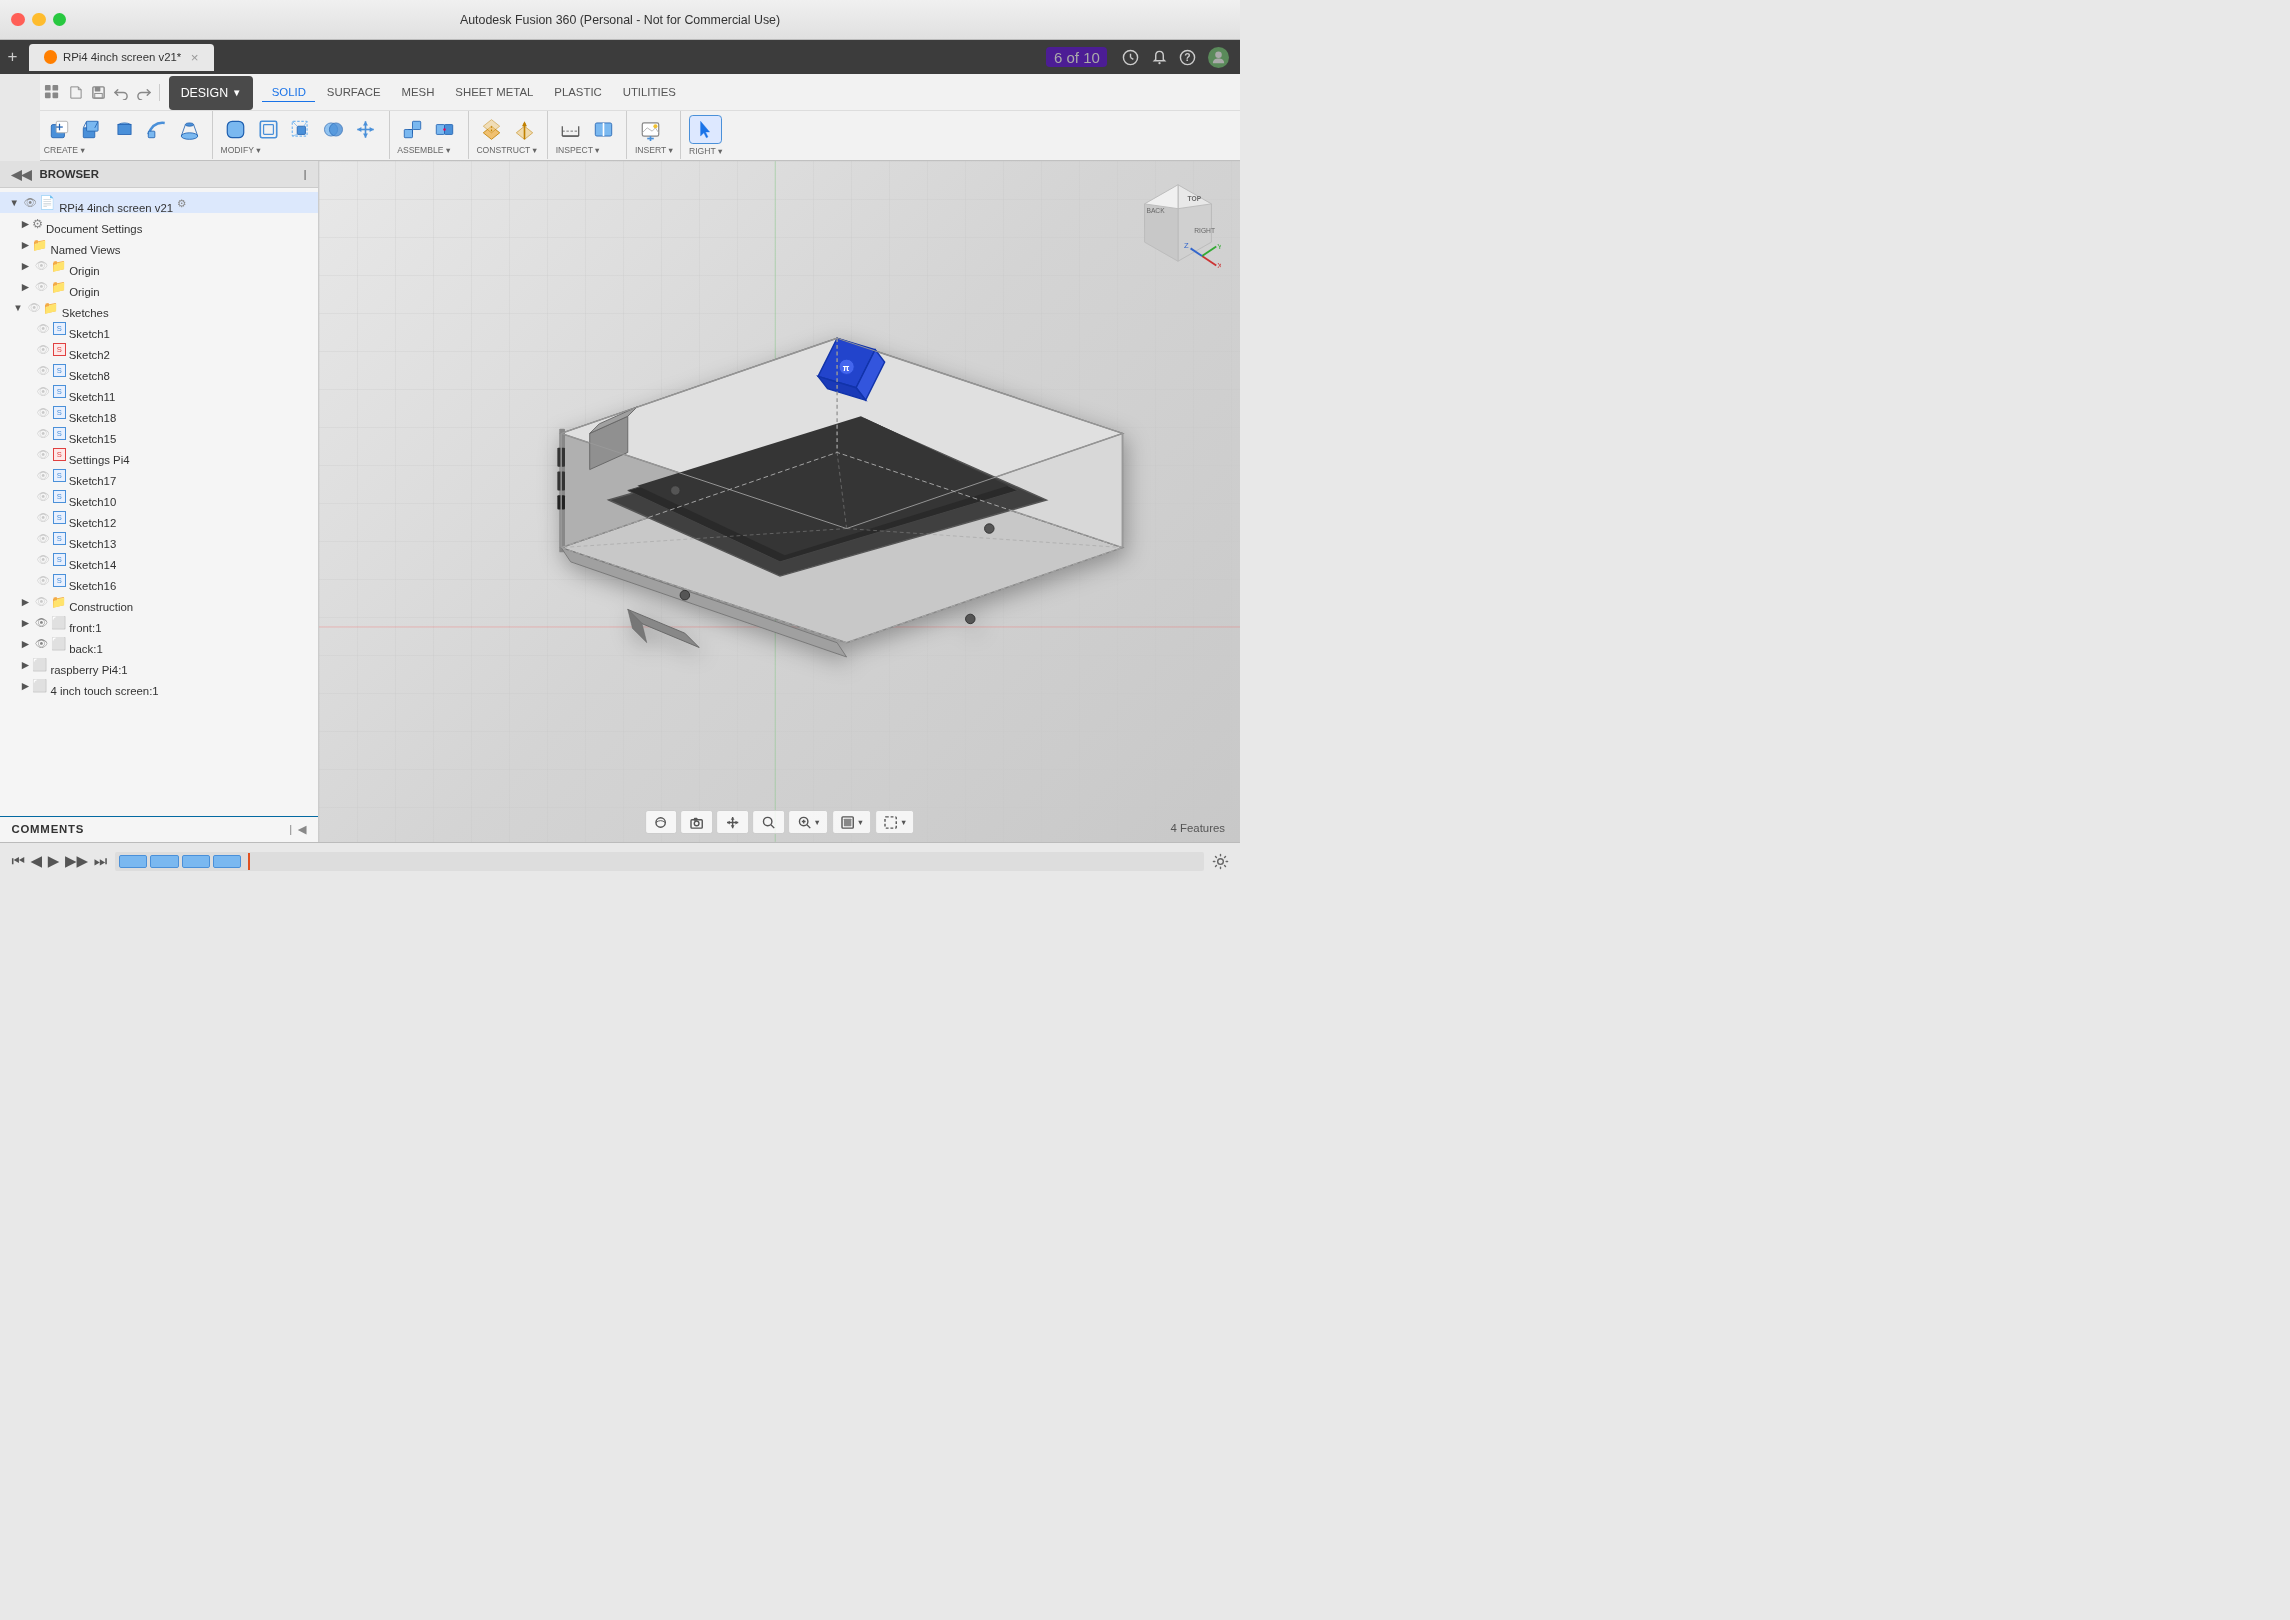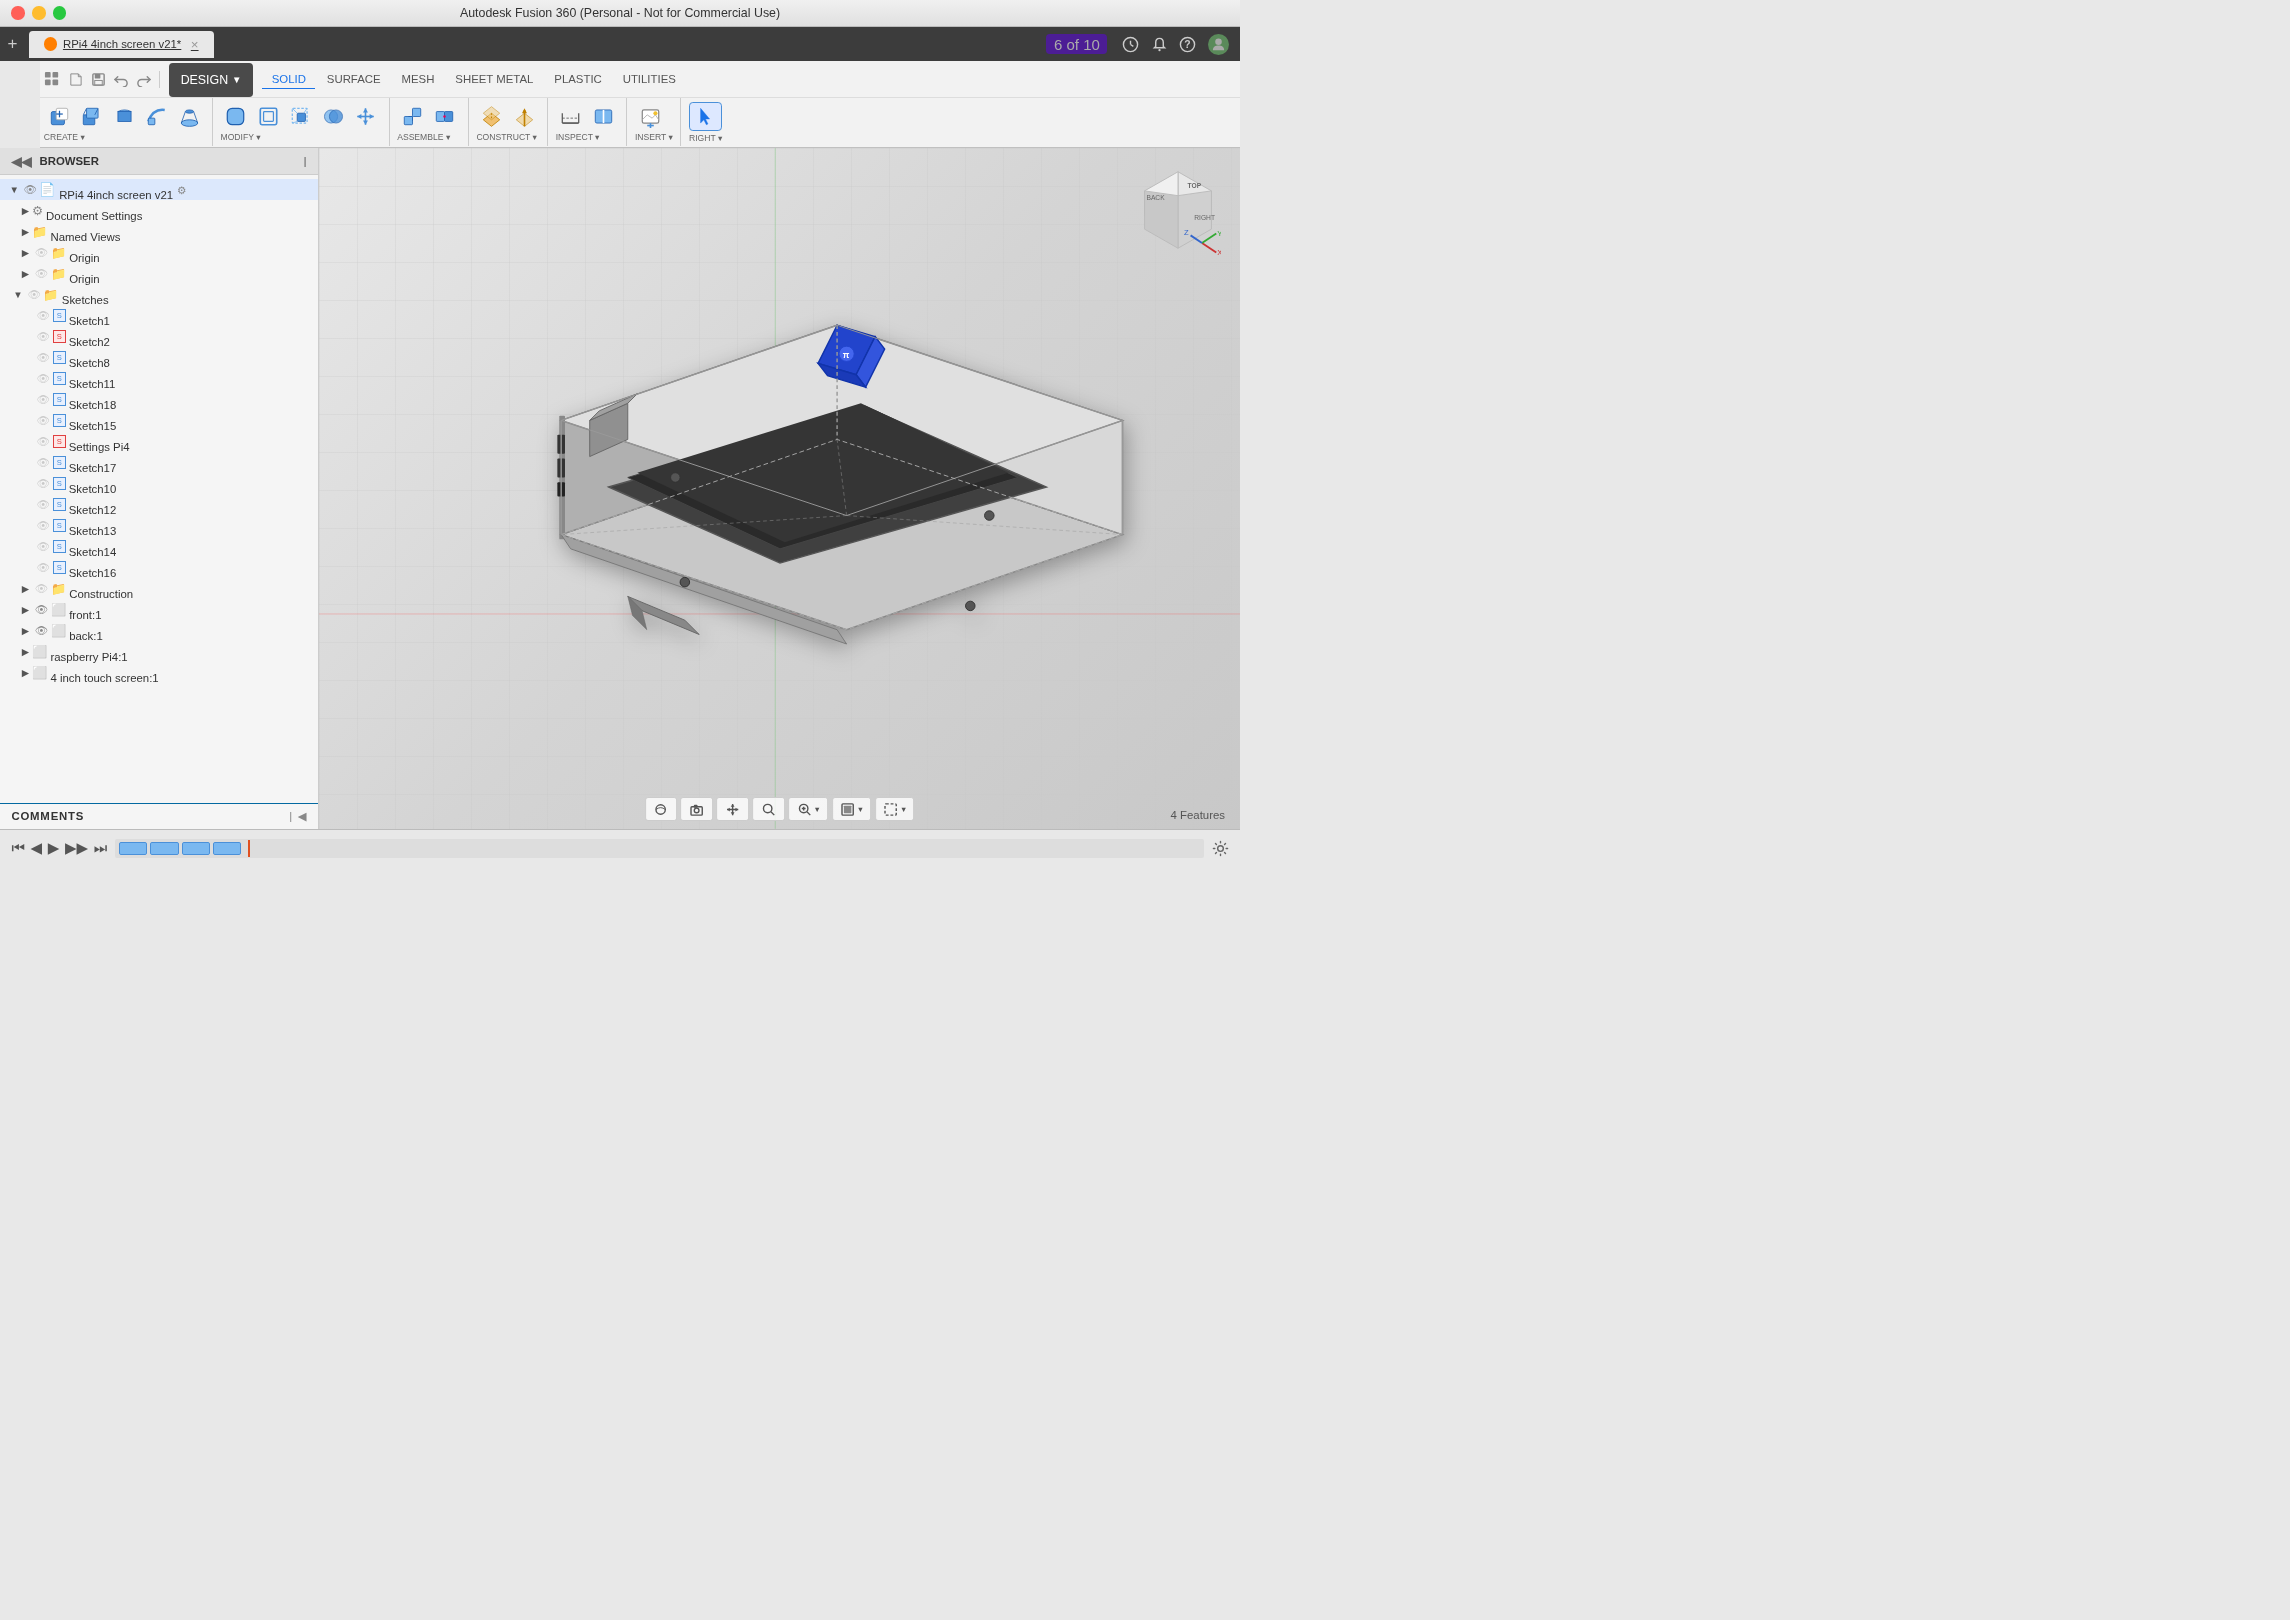--- a/index.html
+++ b/index.html
@@ -9,21 +9,21 @@
       background: #e8e8e8;
       width: 1240px;
       height: 875px;
       overflow: hidden;
       position: relative;
     }
 
     
     .titlebar {
       background: linear-gradient(to bottom, #f0f0f0, #e0e0e0);
-      height: 27px;
+      height: 40px;
       display: flex;
       align-items: center;
       justify-content: center;
       border-bottom: 1px solid #bbb;
       position: relative;
     }
     .titlebar-buttons {
       position: absolute;
       left: 11.4px;
       display: flex;
@@ -64,21 +64,20 @@
       font-size: 11.4px;
       cursor: pointer;
       display: flex;
       align-items: center;
       gap: 5.7px;
       height: 27px;
     }
     .tab-item.active {
       background: #e8e8e8;
       color: #333;
-      text-decoration: underline;
     }
     .tab-icon {
       width: 13.3px;
       height: 13.3px;
       background: #ff7f00;
       border-radius: 50%;
       display: inline-block;
     }
     .tab-close {
       color: #999;

